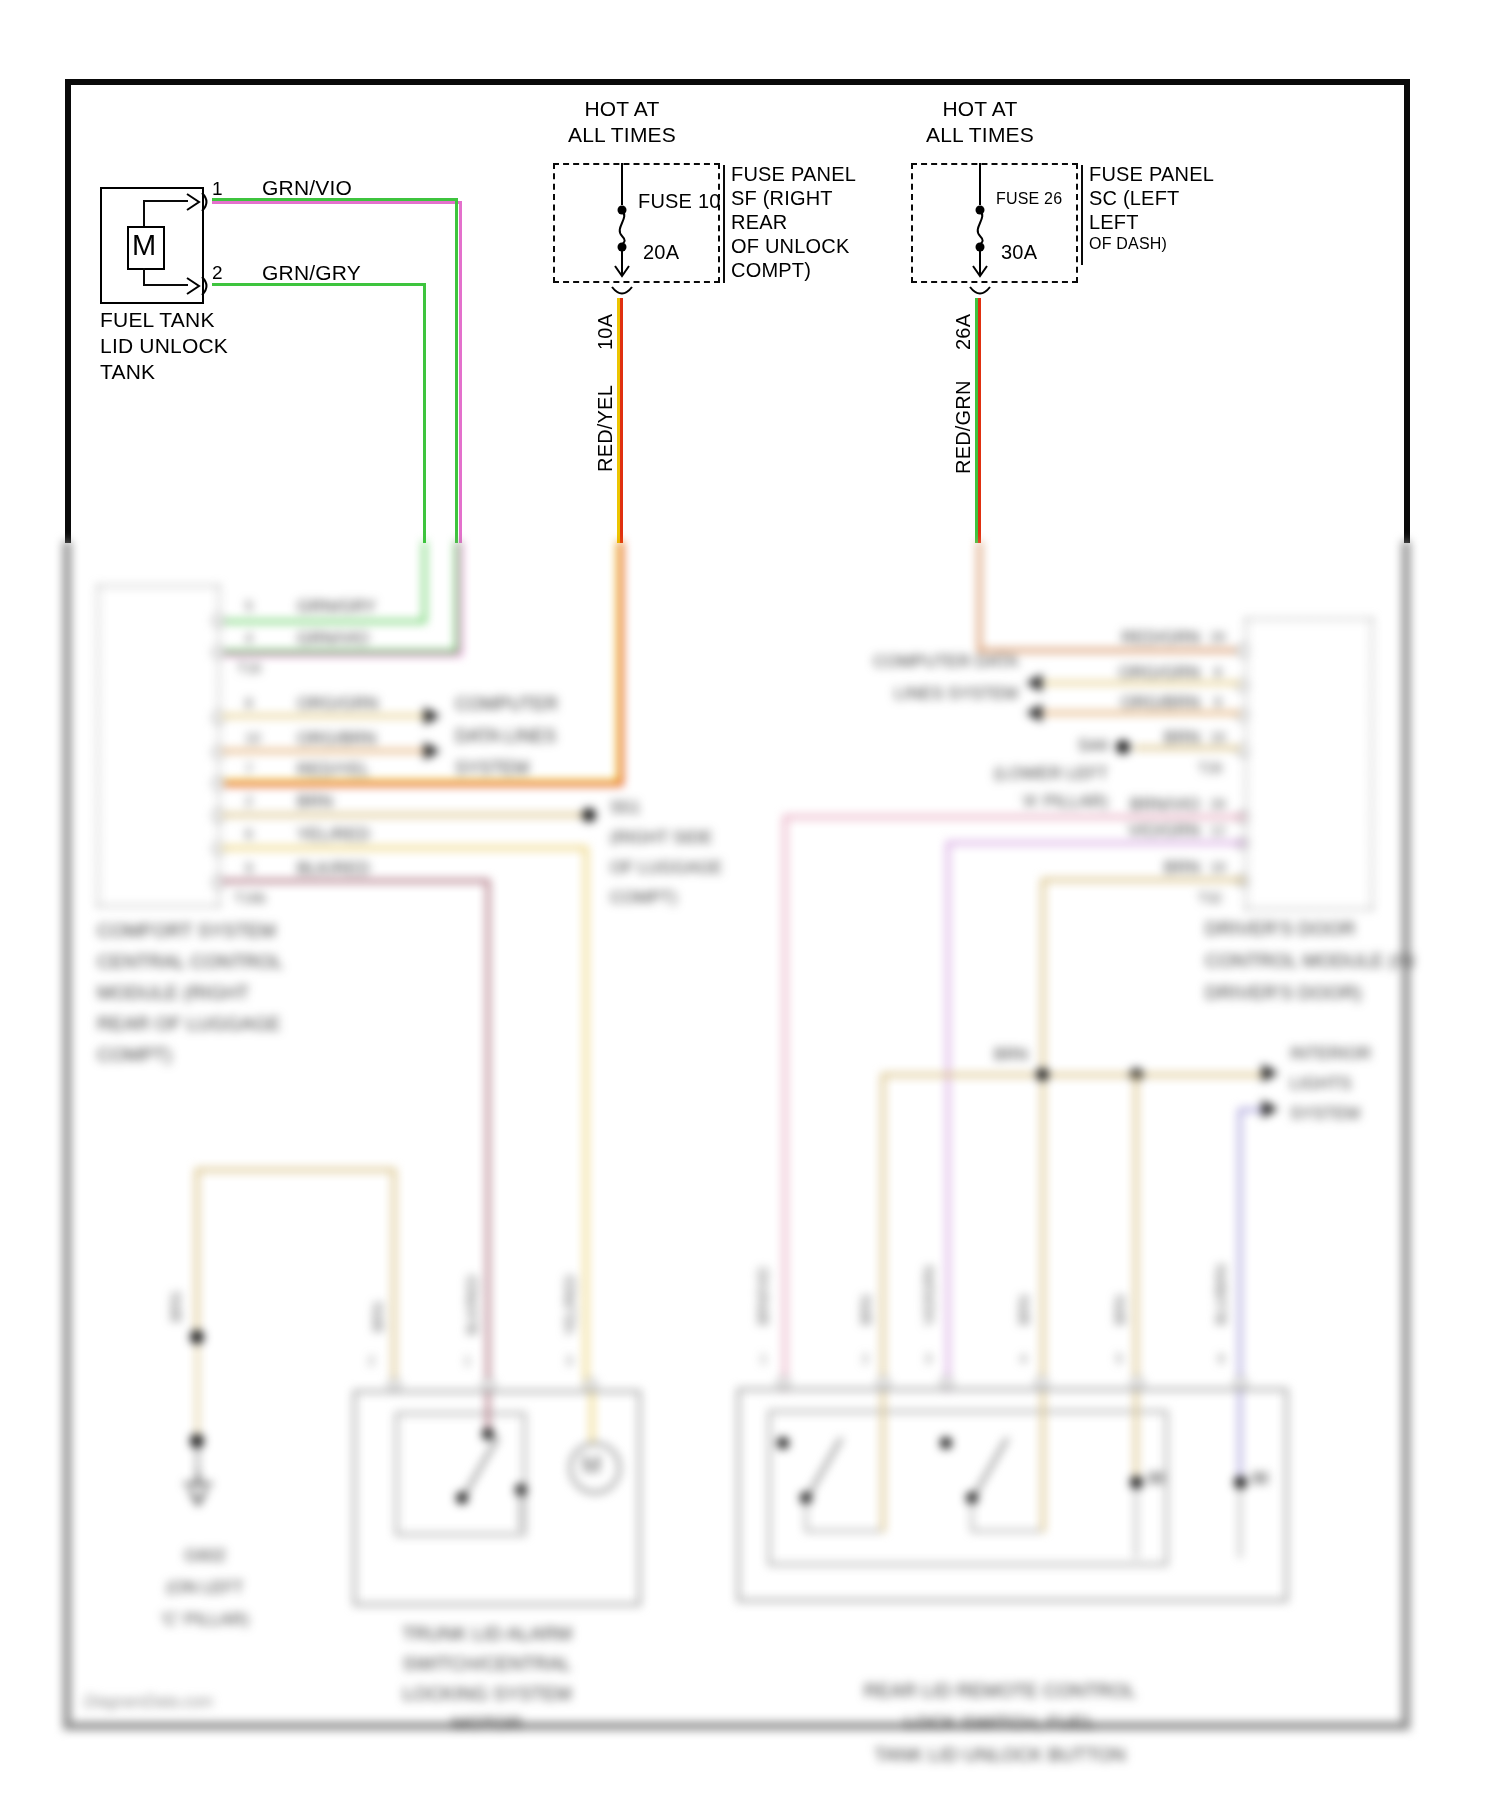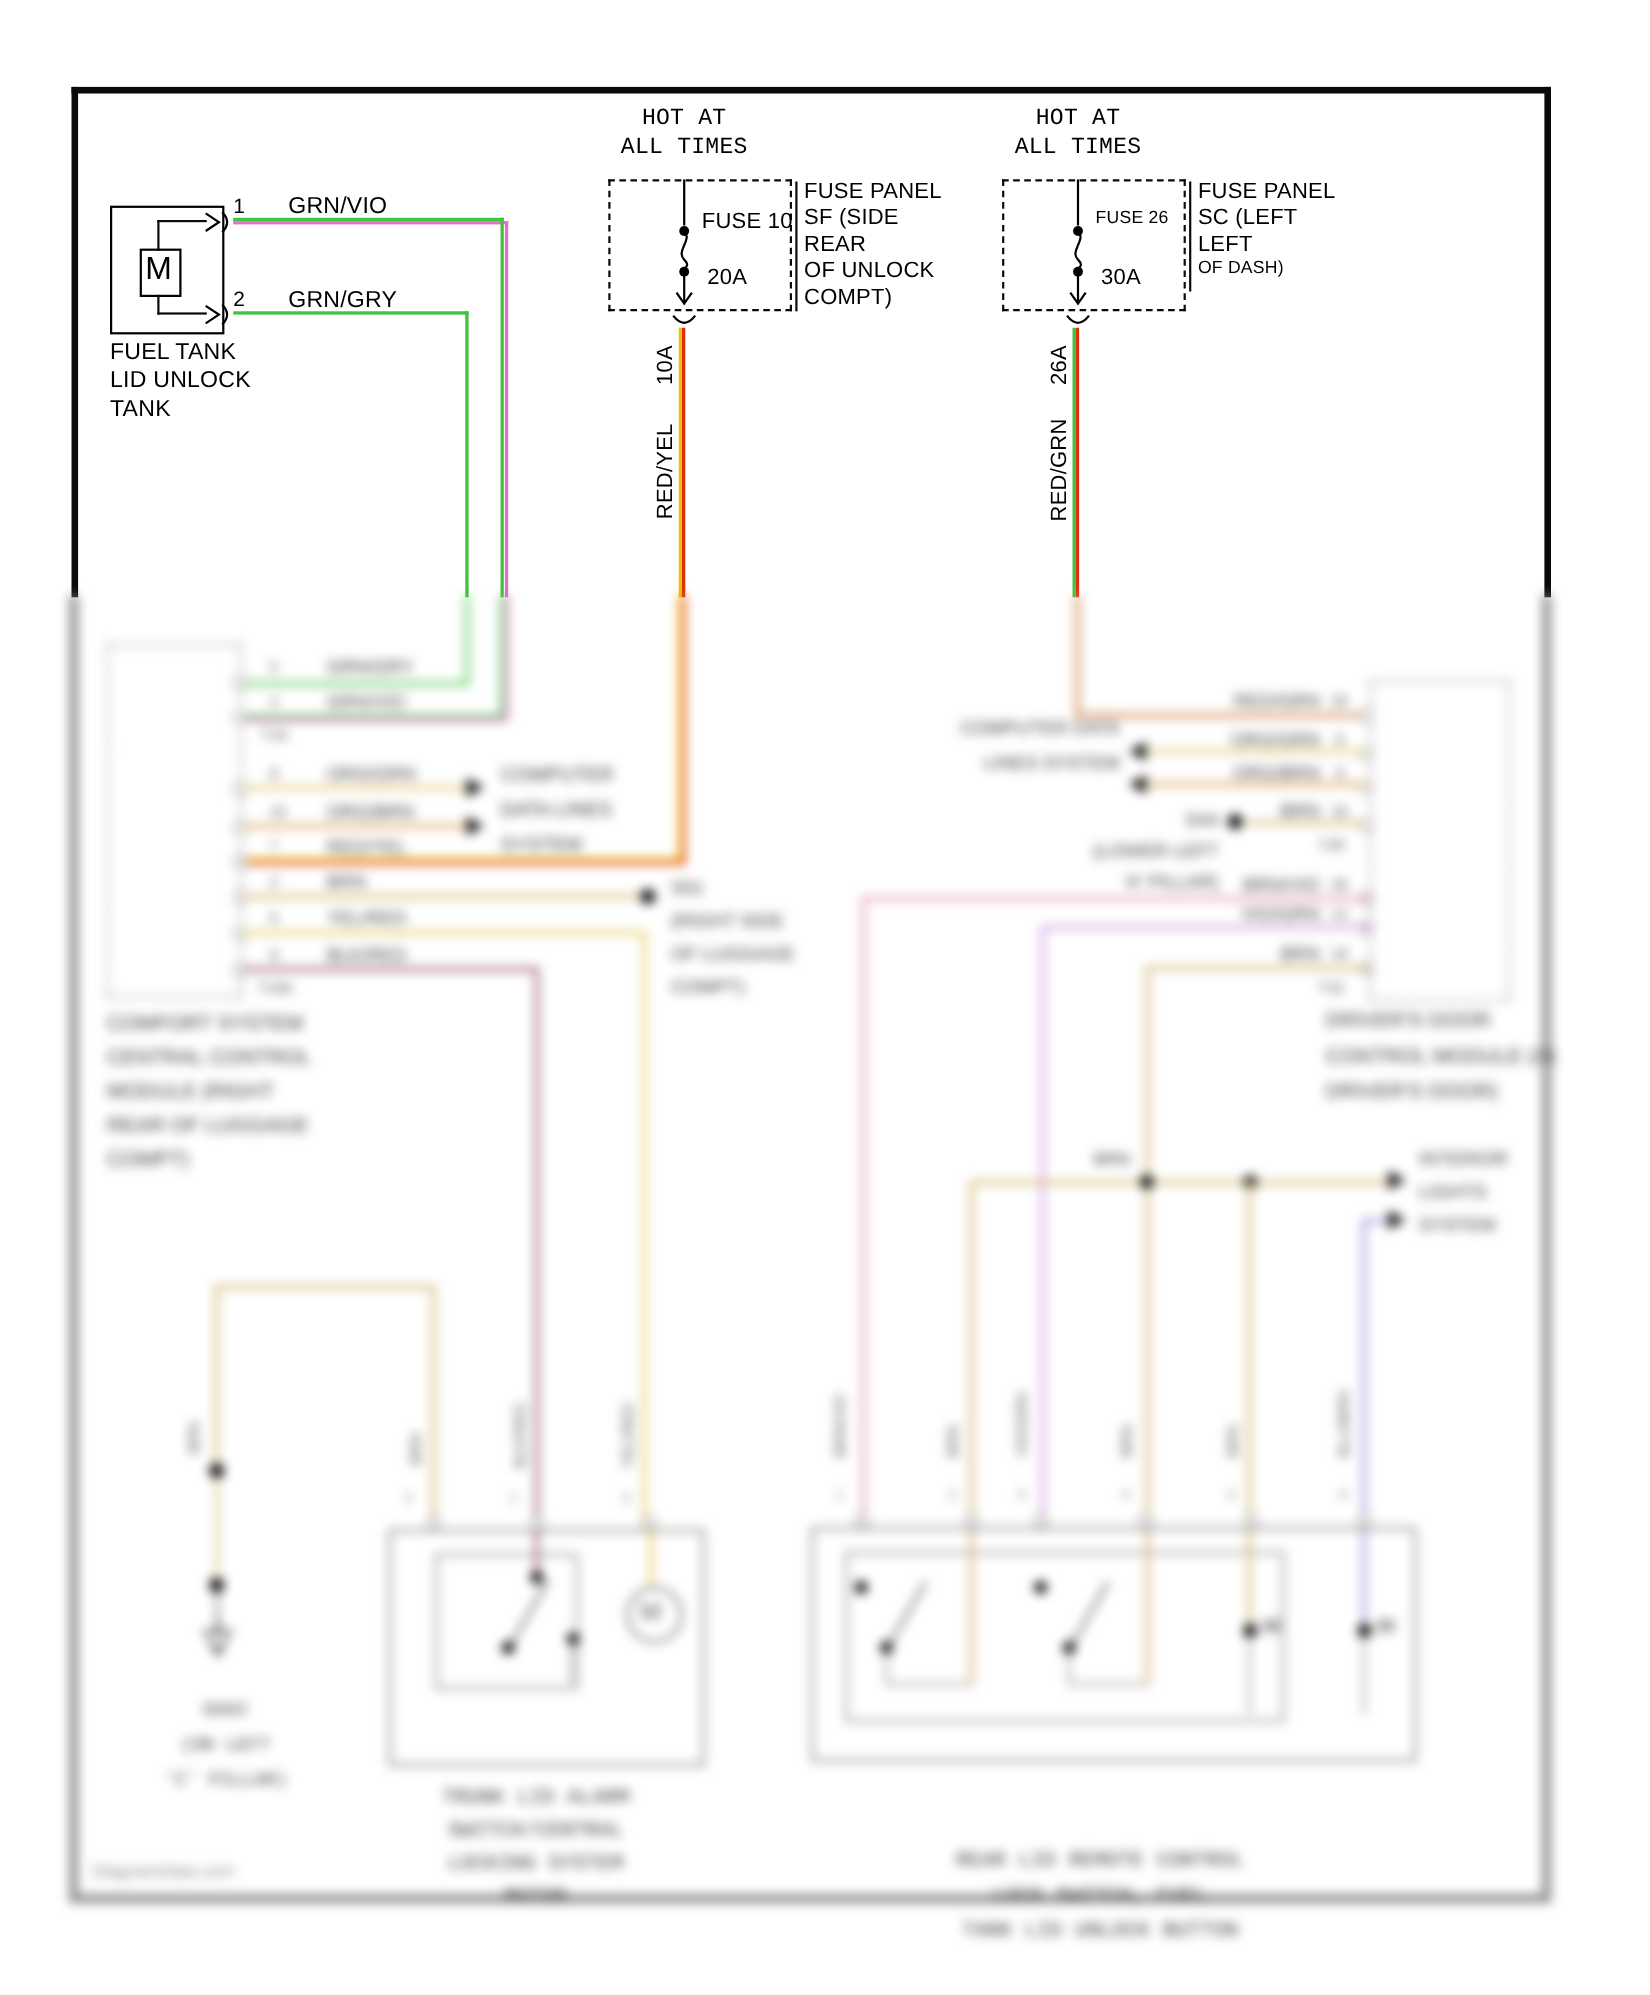--- a/index.html
+++ b/index.html
@@ -1,18 +1,18 @@
 <!DOCTYPE html>
 <html><head>
 <meta charset="utf-8">
 <style>
   html,body{margin:0;padding:0;background:#fff;}
   .page{position:relative;width:1500px;height:1814px;background:#fff;overflow:hidden;
         font-family:"Liberation Sans",sans-serif;}
-  .abs{position:absolute;font-family:Liberation Mono, monospace;}
+  .abs{position:absolute;}
   .ln{position:absolute;}
   .t{position:absolute;white-space:nowrap;font-size:21px;color:#000;letter-spacing:.2px;}
   .bt{position:absolute;white-space:nowrap;font-size:17px;color:#3d3d3d;}
   .b19{font-size:19px;}
   .small{font-size:14px;color:#555;}
   .tiny{font-size:12px;color:#666;}
   .vv{transform:rotate(-90deg);transform-origin:0 0;}
   .ctr{text-align:center;white-space:normal;}
   .rt{text-align:right;}
   .dot{position:absolute;background:#151515;border-radius:50%;}
@@ -82,21 +82,21 @@
       <path d="M12,0 V42" stroke="#000" stroke-width="2" fill="none"></path>
       <circle cx="12" cy="47" r="4.5" fill="#000"></circle>
       <path d="M12,47 C20,55 4,65 12,73 C18,79 12,80 12,82" stroke="#000" stroke-width="2" fill="none"></path>
       <circle cx="12" cy="84" r="4.5" fill="#000"></circle>
       <path d="M12,88 V112 M5,103 L12,113 L19,103" stroke="#000" stroke-width="2" fill="none"></path>
     </svg>
     <span class="t" style="left:638px;top:190px;font-size:20px">FUSE 10</span>
     <span class="t" style="left:643px;top:241px;font-size:20px">20A</span>
     <div class="ln blk" style="left:723px;top:165px;width:2px;height:118px"></div>
     <span class="t" style="left:731px;top:163px;font-size:20px">FUSE PANEL</span>
-    <span class="t" style="left:731px;top:187px;font-size:20px">SF (SIDE</span>
+    <span class="t" style="left:731px;top:187px;font-size:20px">SF (RIGHT</span>
     <span class="t" style="left:731px;top:211px;font-size:20px">REAR</span>
     <span class="t" style="left:731px;top:235px;font-size:20px">OF UNLOCK</span>
     <span class="t" style="left:731px;top:259px;font-size:20px">COMPT)</span>
     <svg style="left:610px;top:286px" width="24" height="14" viewBox="0 0 24 14">
       <path d="M2,1 Q12,14 22,1" fill="none" stroke="#000" stroke-width="2"></path>
     </svg>
 
     <div class="ln yel" style="left:617px;top:298px;width:3px;height:245px"></div>
     <div class="ln red" style="left:620px;top:298px;width:3px;height:245px"></div>
     <span class="t vv" style="left:594px;top:350px;font-size:20px">10A</span>

